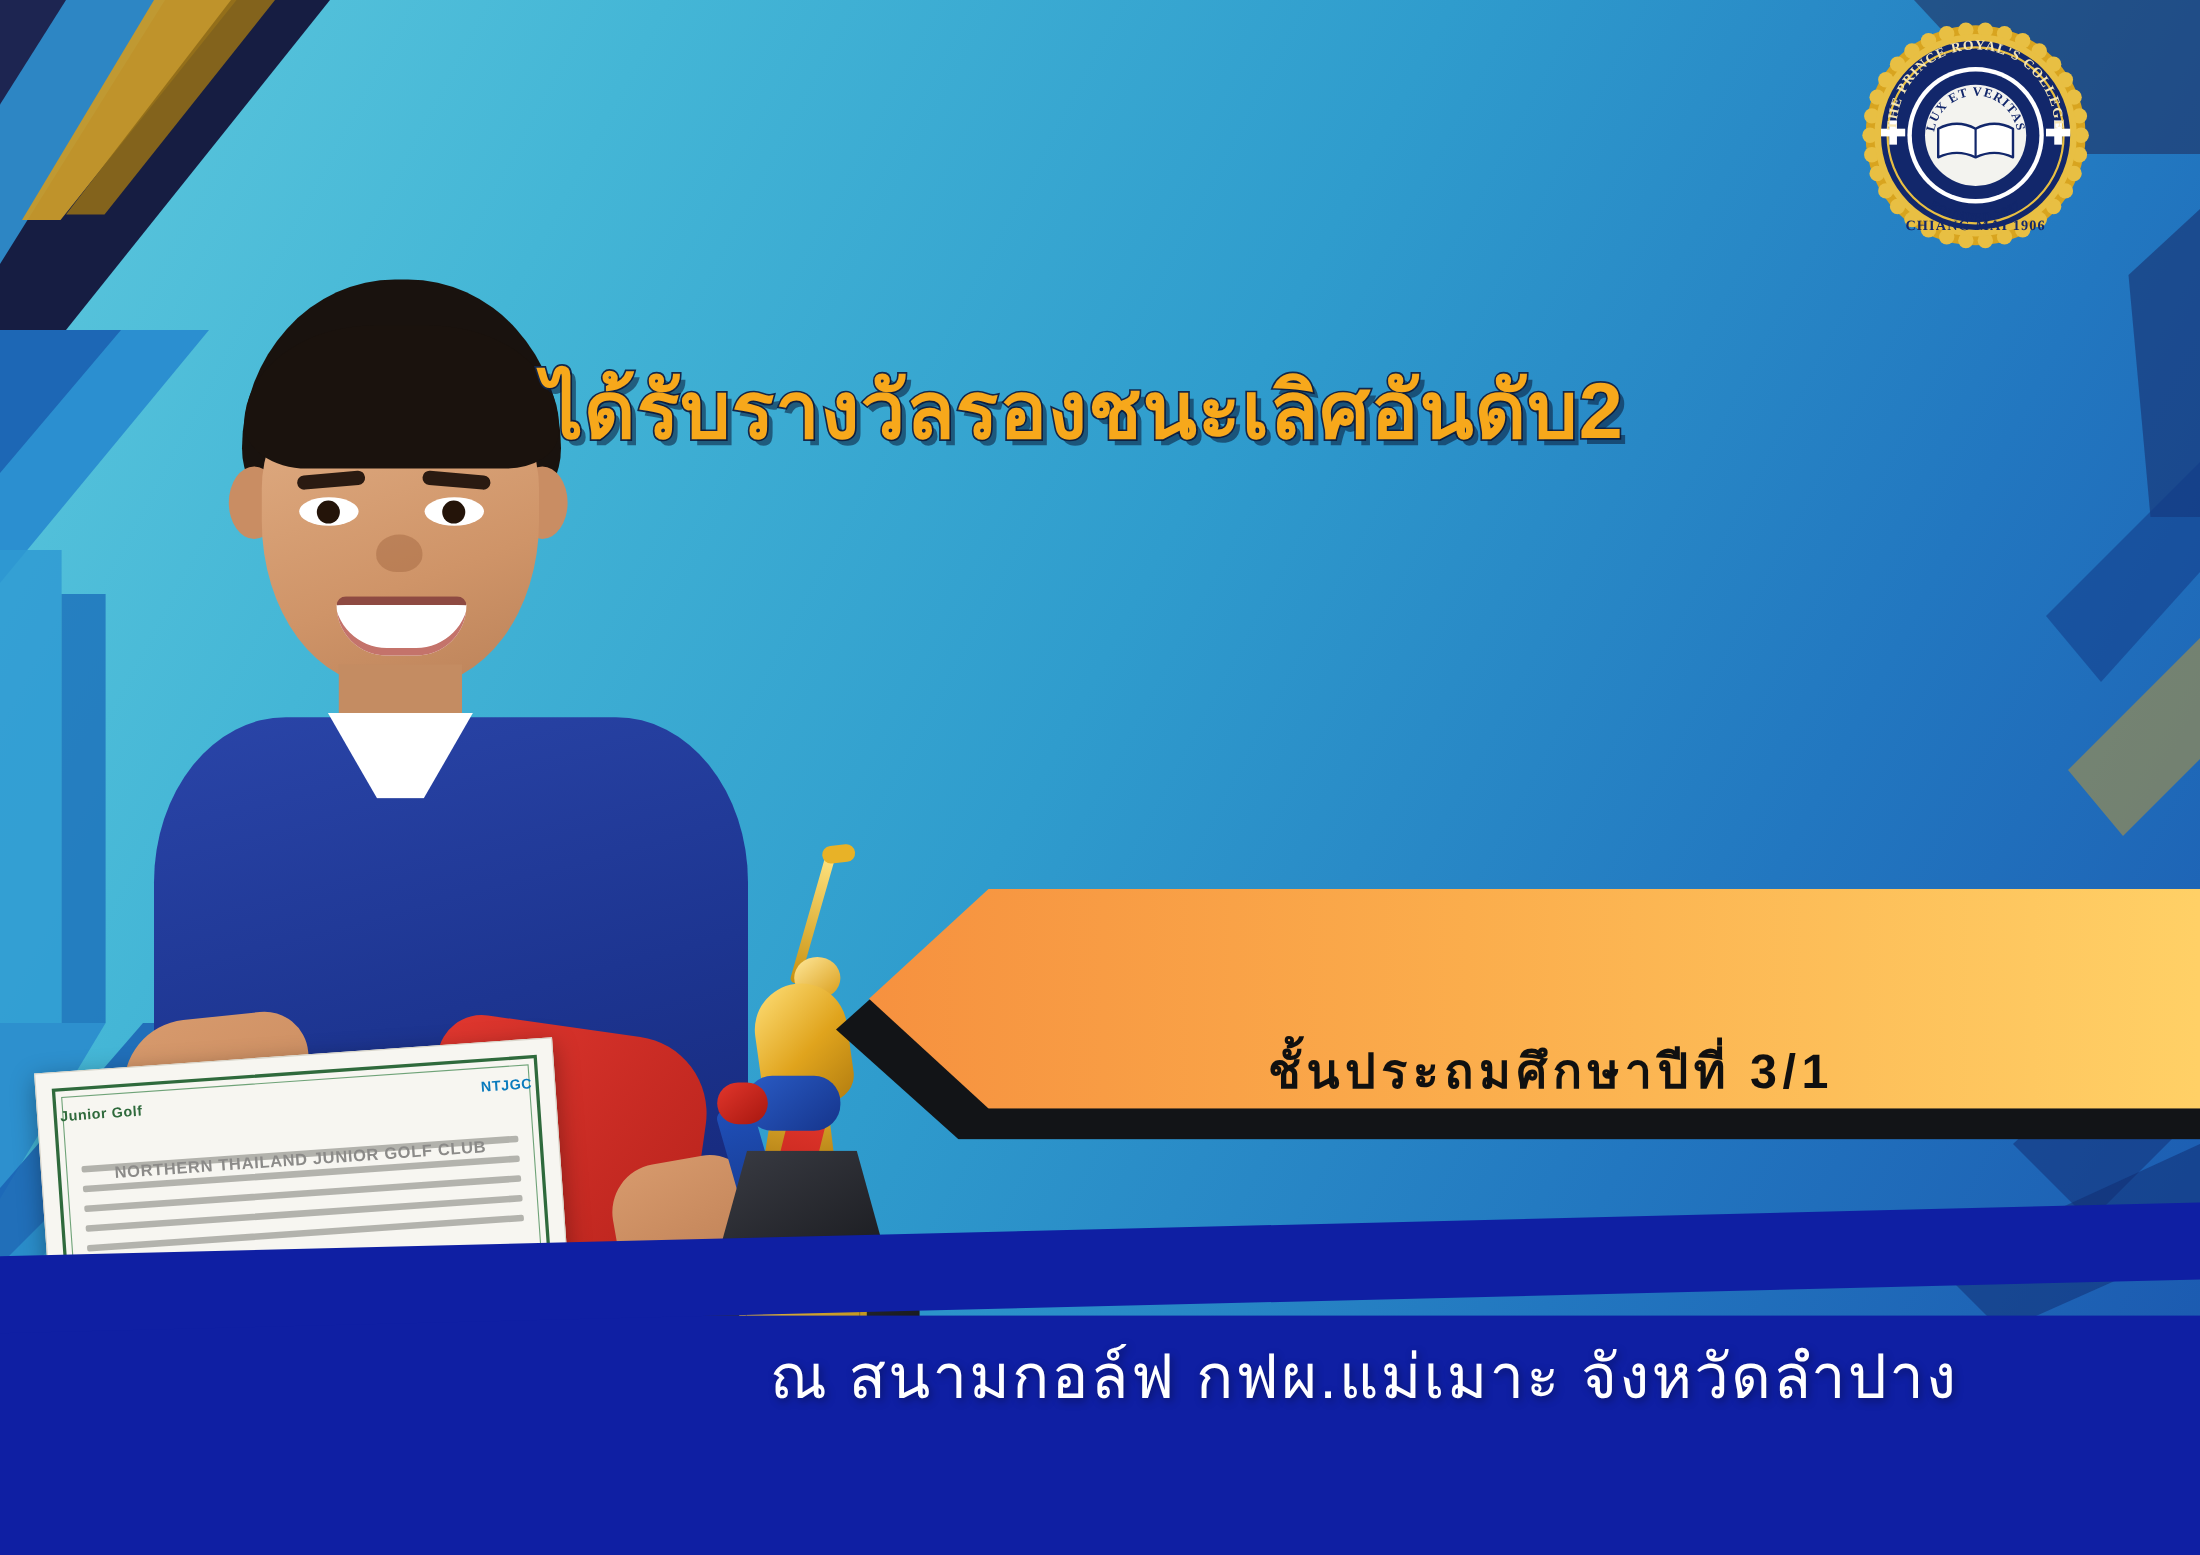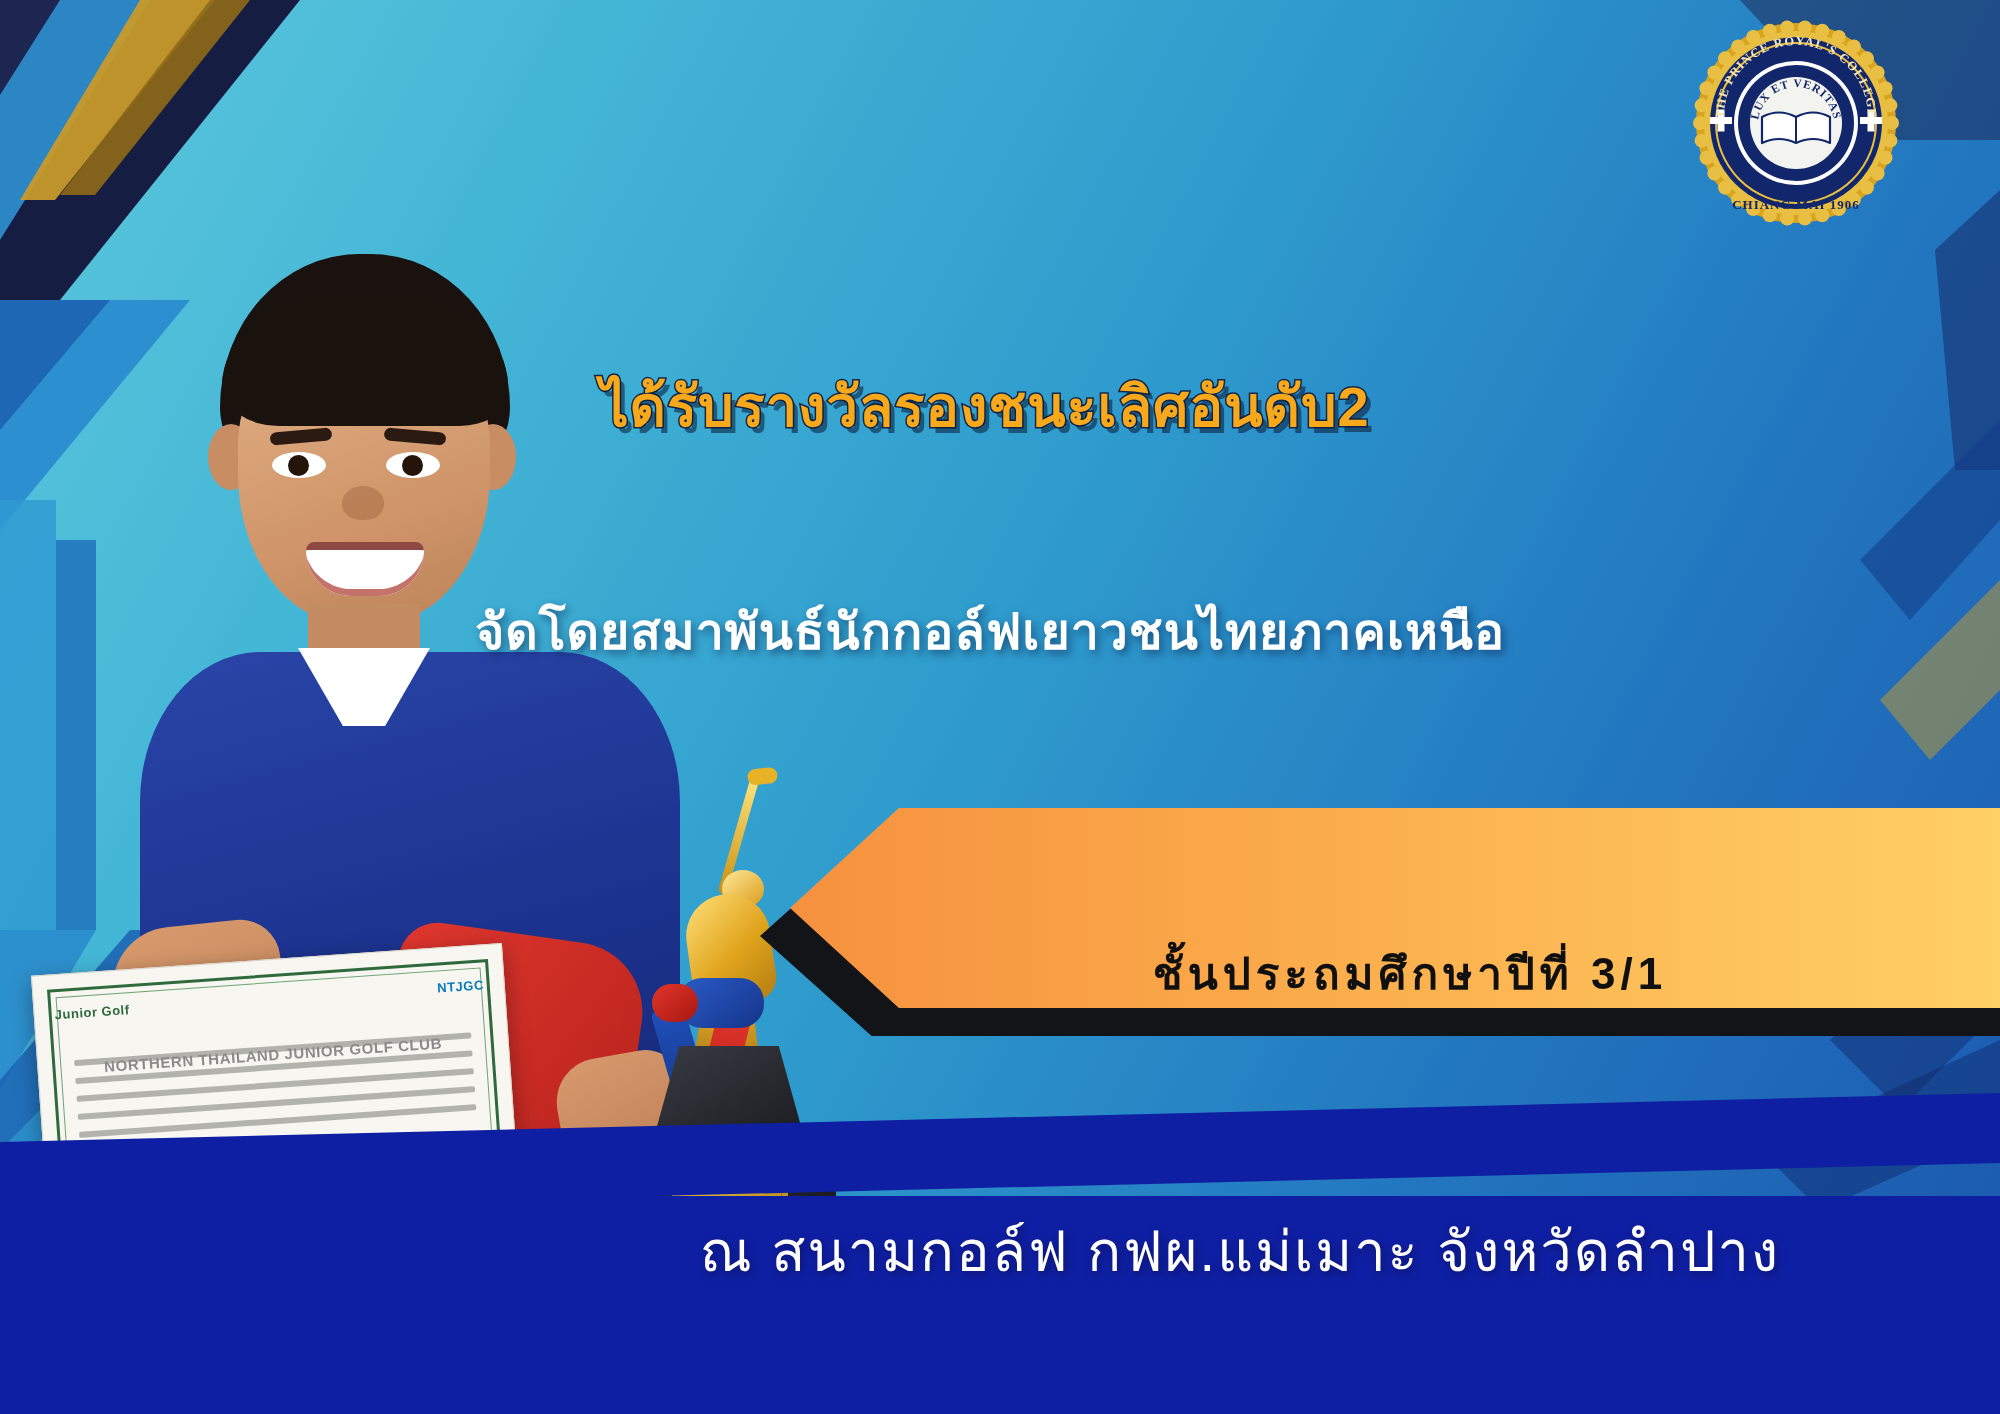--- a/index.html
+++ b/index.html
@@ -185,27 +185,26 @@
     font-size:104px;line-height:1;font-weight:bold;letter-spacing:2px;
     color:#ffffff;
     text-shadow:
       0 0 3px rgba(255,255,255,.85),
       3px 4px 0 rgba(20,60,110,.45),
       6px 8px 14px rgba(10,35,70,.35);
     white-space:nowrap;
   }
   .sub-yellow{
     position:absolute;left:480px;width:1010px;text-align:center;
-    font-size:56px;line-height:1.02;font-weight:bold;letter-spacing:1px;
+    font-size:72px;line-height:1.02;font-weight:bold;letter-spacing:1px;
     color:#f7a81b;
     -webkit-text-stroke:3px #14274a;
     paint-order:stroke fill;
     text-shadow:5px 6px 0 rgba(10,25,55,.55);
     white-space:nowrap;
-    margin-top:40px;
   }
   .sub-yellow.line1{top:338px;}
   .sub-yellow.line2{top:434px;}
   .organizer{
     position:absolute;left:460px;top:592px;width:1060px;text-align:center;
     font-size:50px;font-weight:bold;color:#ffffff;letter-spacing:1px;
     text-shadow:3px 4px 8px rgba(8,30,70,.55);
     white-space:nowrap;
   }
 
@@ -423,21 +422,20 @@
       <div class="ribbon-knot"></div>
       <div class="tr-pedestal"></div>
       <div class="tr-base"></div>
       <div class="tr-plate"></div>
     </div>
   </div>
 
 
   <div class="sub-yellow line1">ได้รับรางวัลรองชนะเลิศอันดับ2</div>
 
-  <div class="organizer">จัดโดยสมาพันธ์นักกอล์ฟเยาวชนไทยภาคเหนือ</div>
 
   <div class="name-banner-shadow"></div>
   <div class="name-banner"></div>
   <div class="student-grade">ชั้นประถมศึกษาปีที่  3/1</div>
 
   <div class="venue-band"></div>
   <div class="venue-text">ณ สนามกอล์ฟ กฟผ.แม่เมาะ จังหวัดลำปาง</div>
 
 </div>
 

